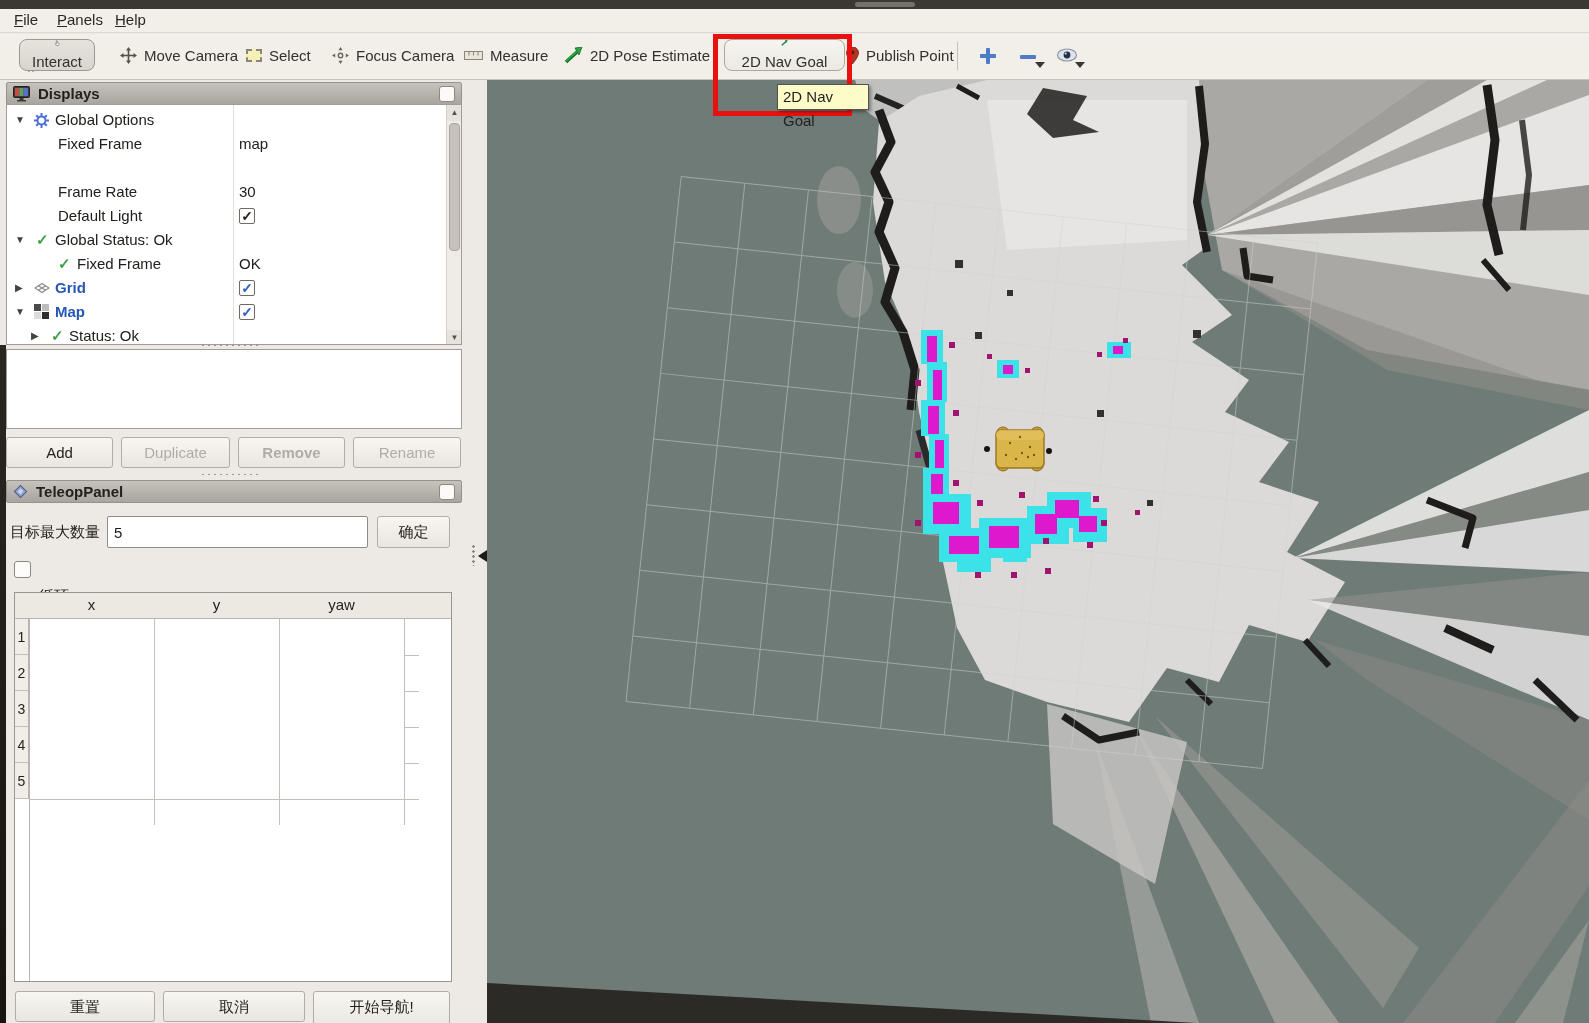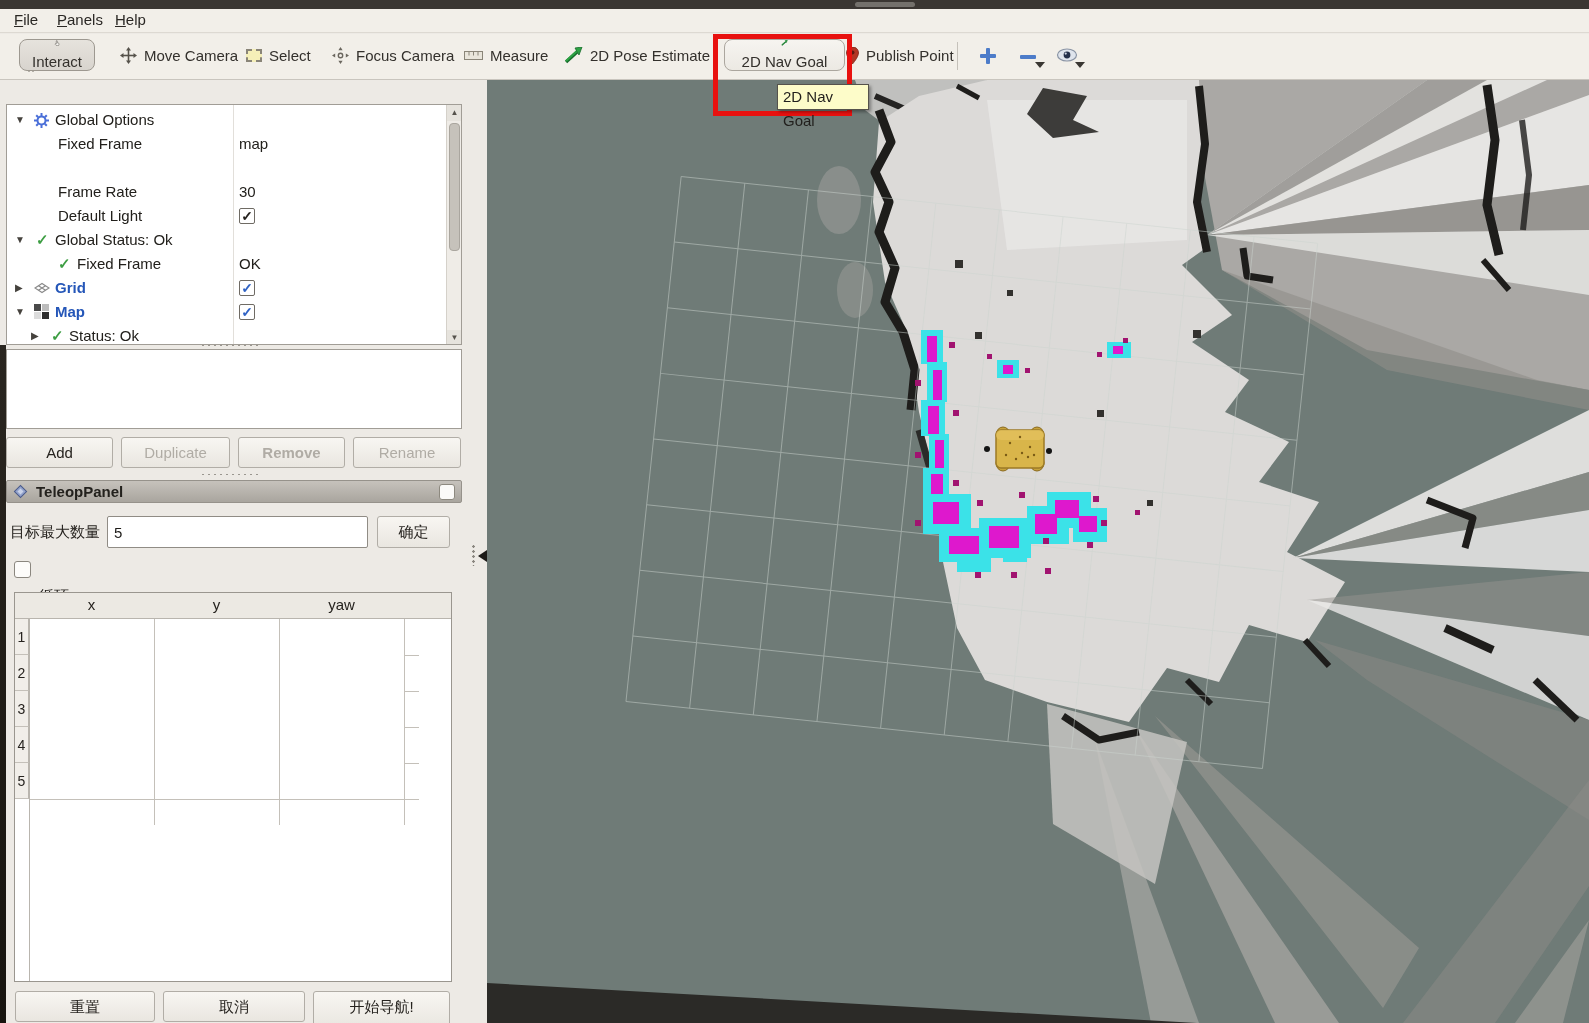--- a/index.html
+++ b/index.html
@@ -206,20 +206,32 @@
       <circle cx="9.7" cy="5.6" r="1.1" fill="#cfd8e6"></circle>
     </svg>
     <div class="tb-caret" style="left:1075px; top:28px"></div>
   </div>
 
   <div class="red-box"></div>
   <div class="tooltip">2D Nav Goal</div>
 
   <div class="left-panel">
 
+    <div class="panel-titlebar" style="top:2px">
+      <svg class="t-icon" width="17" height="16" viewBox="0 0 17 16">
+        <rect x="0.5" y="0.5" width="16" height="11" rx="1" fill="#3c3a37" stroke="#222"></rect>
+        <rect x="2" y="2" width="4.3" height="8" fill="#c94a4a"></rect>
+          <rect x="6.3" y="2" width="4.3" height="8" fill="#5aa35c"></rect>
+          <rect x="10.6" y="2" width="4.4" height="8" fill="#5a6fc9"></rect>
+        <rect x="6.5" y="12" width="4" height="2" fill="#3c3a37"></rect>
+          <rect x="4" y="14" width="9" height="1.5" fill="#3c3a37"></rect>
+      </svg>
+      <span>Displays</span>
+      <span class="title-checkbox"></span>
+    </div>
 
     <div class="tree">
       <div class="tree-colsep"></div>
 
       <div class="trow" style="top:4px">
         <span class="caret" style="left:8px">▼</span>
         <svg style="position:absolute;left:27px;top:4px" width="15" height="15" viewBox="0 0 15 15">
           <circle cx="7.5" cy="7.5" r="4" fill="none" stroke="#4a6fd8" stroke-width="2"></circle>
           <g stroke="#4a6fd8" stroke-width="2">
             <line x1="7.5" y1="0" x2="7.5" y2="3"></line>

